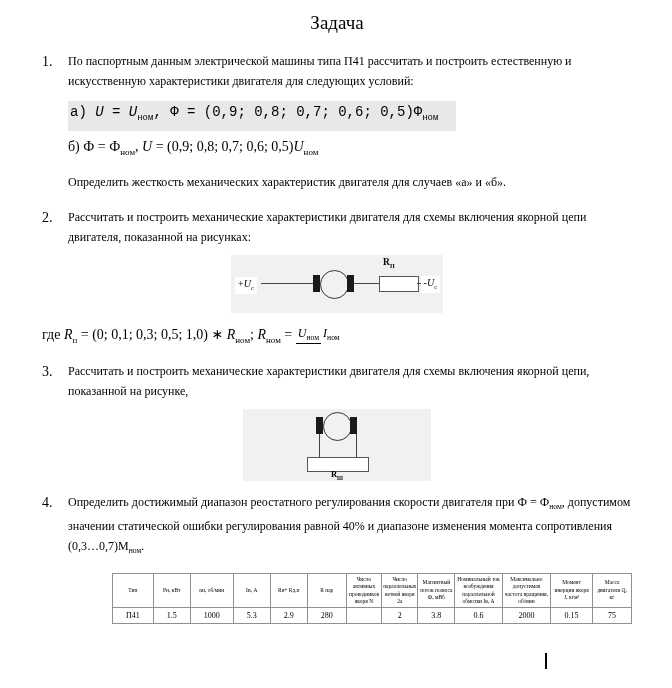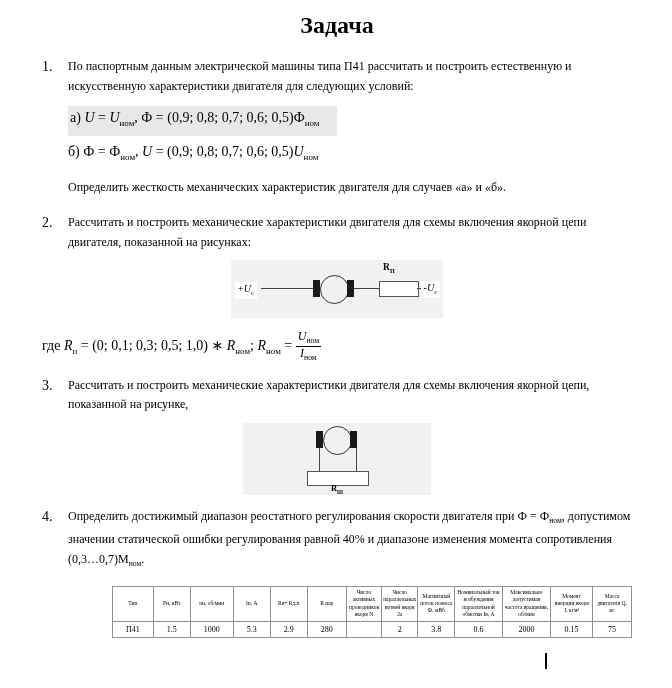--- a/index.html
+++ b/index.html
@@ -2,30 +2,30 @@
 <html><head>
 <meta charset="utf-8">
 <style>
   html,body{margin:0;padding:0;}
   body{
     width:672px;height:688px;position:relative;overflow:hidden;
     background:#ffffff;color:#000;
     font-family:"Liberation Serif", serif;
   }
   .page{padding:10px 40px 0 42px;box-sizing:border-box;}
-  .title{font-size:24px;font-weight:bold;text-align:center;margin:2px 0 18px 0;}
+  .title{font-size:19px;font-weight:normal;text-align:center;margin:2px 0 18px 0;}
   .item{display:flex;}
   .inum{flex:0 0 26px;font-size:14px;line-height:19.5px;}
   .ibody{flex:1;font-size:14px;line-height:19.5px;}
   .text{margin:0;font-size:12px;line-height:19.5px;}
   .formula{margin:0;font-size:14px;line-height:19.5px;}
-  .hl{background:#e8e8e8;display:inline-block;padding:2px 18px 3px 2px;}
+  .hl{background:#e8e8e8;display:inline-block;padding:2px 18px 3px 2px;font-family:Liberation Mono, monospace;}
   sub{font-size:64%;}
   .it{font-style:italic;}
-  .frac{display:inline-flex;flex-direction:column;text-align:center;vertical-align:middle;font-size:12px;line-height:1.15;}
+  .frac{display:inline-flex;flex-direction:row;text-align:center;vertical-align:middle;font-size:12px;line-height:1.15;}
   .fnum{border-bottom:1px solid #000;padding:0 2px;}
   .fden{padding:0 2px;}
 
   .fig{position:relative;background:#f1f1f1;}
   .fig1{width:212px;height:58px;margin:8px auto 12px auto;}
   .fig2{width:188px;height:72px;margin:8px auto 10px auto;}
   .wire{position:absolute;background:#444;}
   .brush{position:absolute;width:7px;height:17px;background:#1a1a1a;}
   .motor{position:absolute;width:27px;height:27px;border:1.5px solid #333;border-radius:50%;background:transparent;}
   .res{position:absolute;background:#fff;border:1px solid #555;}

